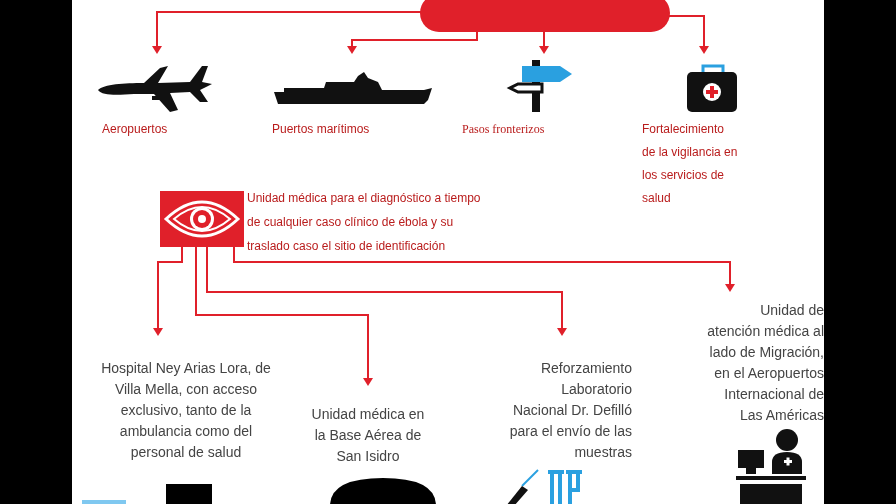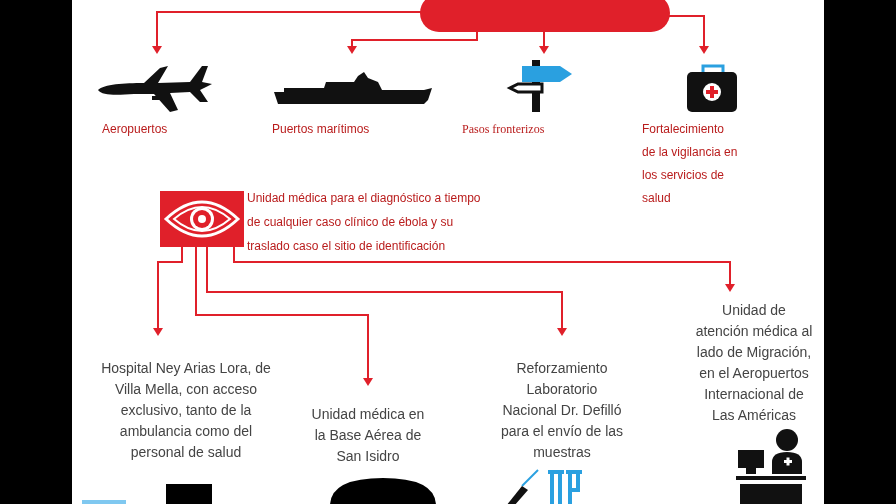--- a/index.html
+++ b/index.html
@@ -2,21 +2,21 @@
 <html><head>
 <meta charset="utf-8">
 <style>
   html, body { margin:0; padding:0; }
   body { width:896px; height:504px; background:#000; overflow:hidden; position:relative; font-family:"Liberation Sans", sans-serif; }
   .canvas { position:absolute; left:72px; top:0; width:752px; height:504px; background:#fff; overflow:hidden; }
   .title-pill-wrap { position:absolute; left:348px; top:-6px; width:250px; height:38px; background:#e0202a; border-radius:19px; }
   .title-text { position:absolute; left:348px; top:-1px; width:250px; height:32px; color:#fff; font-weight:bold; font-size:20px; text-align:left; line-height:30px; letter-spacing:-0.3px;margin-top:48px; }
   .lbl { position:absolute; color:#b91c1c; font-size:12px; text-align:left; line-height:23px; }
   .lbl-sm { position:absolute; color:#444; font-size:14px; text-align:center; line-height:21px; }
-  .lbl-left { text-align:center; }
+  .lbl-left { text-align:right; }
   svg { position:absolute; overflow:visible; }
 </style>
 </head>
 <body>
 
 <div class="canvas">
 
   <svg width="752" height="60" style="left:0;top:0;">
     <g stroke="#e0202a" stroke-width="2" fill="none">
       <polyline points="355,12 85,12 85,48"></polyline>
@@ -111,21 +111,21 @@
 
   <div class="lbl-sm" style="left:226px;top:404px;width:140px;">
     <div>Unidad médica en</div>
     <div>la Base Aérea de</div>
     <div>San Isidro</div>
   </div>
   <svg width="110" height="30" style="left:256px;top:476px;" viewBox="0 0 110 30">
     <path d="M2,30 Q2,2 55,2 Q108,2 108,30 Z" fill="#000"></path>
   </svg>
 
-  <div class="lbl-sm" style="left:420px;top:358px;width:140px;">
+  <div class="lbl-sm" style="left:420px;top:358px;width:140px;text-align:right;">
     <div>Reforzamiento</div>
     <div>Laboratorio</div>
     <div>Nacional Dr. Defilló</div>
     <div>para el envío de las</div>
     <div>muestras</div>
   </div>
   <svg width="80" height="36" style="left:430px;top:470px;" viewBox="0 0 80 36">
     <line x1="36" y1="0" x2="20" y2="16" stroke="#2aa0e0" stroke-width="2"></line>
     <path d="M20,16 L26,20 L12,36 L4,36 Z" fill="#111"></path>
     <g fill="none" stroke="#2aa0e0" stroke-width="4">

